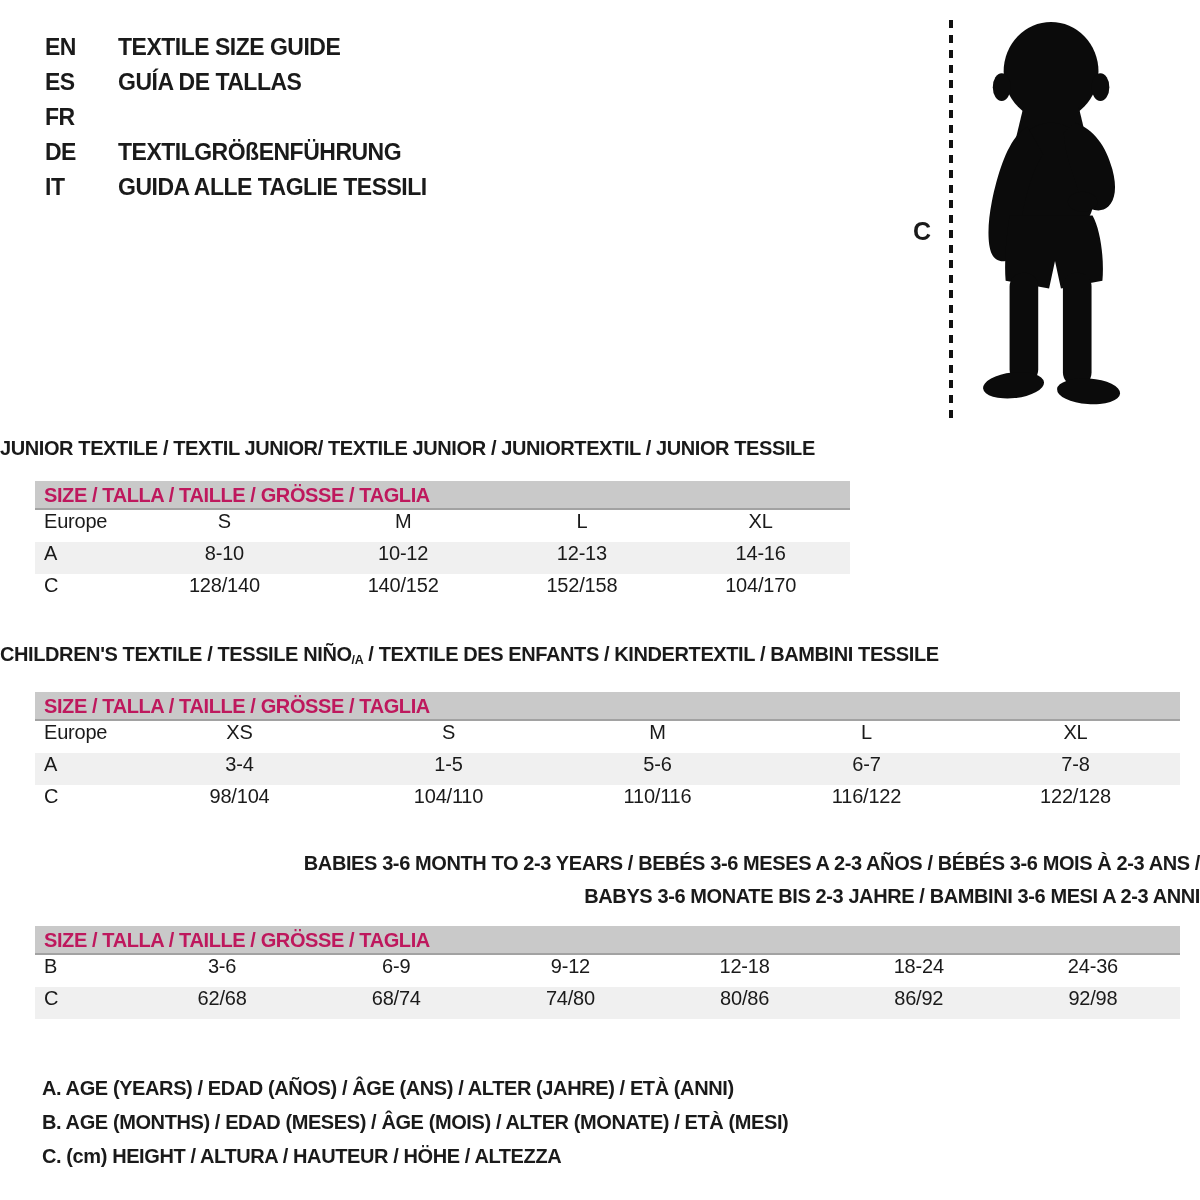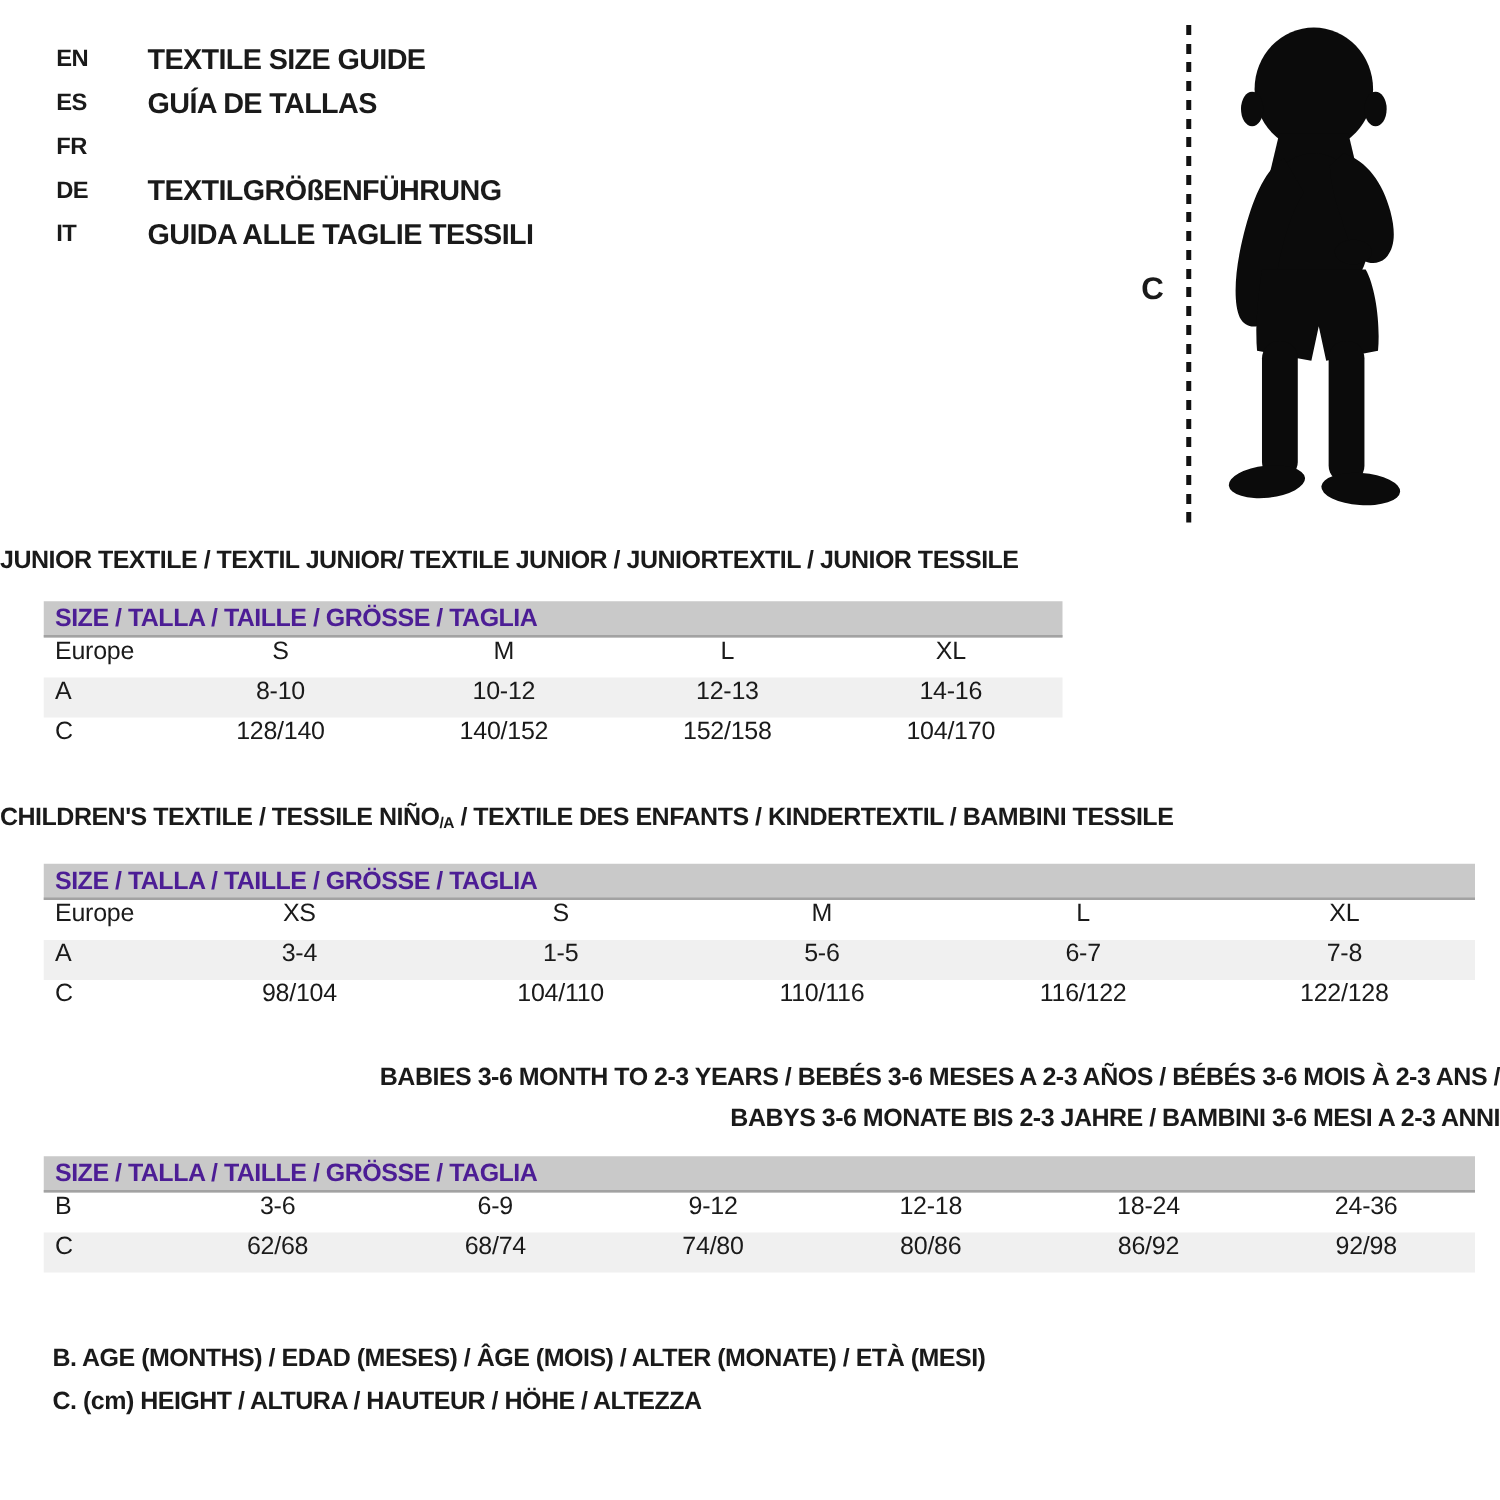--- a/index.html
+++ b/index.html
@@ -5,21 +5,21 @@
   * { margin:0; padding:0; box-sizing:border-box; }
   body { background:#fff; }
   .page {
     position:relative; width:1200px; height:1200px; background:#ffffff;
     font-family:"Liberation Sans", sans-serif; color:#1a1a1a; overflow:hidden;
   }
 
   
   .lang-block { position:absolute; top:30px; left:45px; }
   .lang-row { display:flex; height:35px; align-items:center; }
-  .lang-code { width:73px; font-weight:bold; font-size:19px; letter-spacing:-0.5px; }
+  .lang-code { width:73px; font-weight:bold; font-size:23px; letter-spacing:-0.5px; }
   .lang-title { font-weight:bold; font-size:23px; letter-spacing:-0.5px; white-space:nowrap; }
 
   
   .figure { position:absolute; left:905px; top:15px; width:270px; height:410px; }
   .height-line {
     position:absolute; left:44px; top:5px; width:4px; height:398px;
     background:repeating-linear-gradient(to bottom, #111 0px, #111 8px, transparent 8px, transparent 15px);
   }
   .height-label { position:absolute; left:8px; top:202px; font-size:25px; font-weight:bold; }
   .silhouette { position:absolute; left:58px; top:3px; }
@@ -32,21 +32,21 @@
   }
   .section-title .line { display:block; line-height:33px; }
   .sub { font-size:0.62em; vertical-align:-0.22em; }
 
   .size-table { margin-left:35px; }
   .size-table.narrow { width:815px; }
   .size-table.wide { width:1145px; }
   .size-bar {
     height:29px; background:#c9c9c9; border-bottom:2px solid #a2a2a2;
     line-height:29px; padding-left:9px; font-size:20px; font-weight:bold;
-    color:#4c1d95; letter-spacing:-0.4px; white-space:nowrap; overflow:hidden;
+    color:#be185d; letter-spacing:-0.4px; white-space:nowrap; overflow:hidden;
   }
   .trow { display:flex; height:32px; font-size:20px; letter-spacing:-0.2px; }
   .trow.shaded { background:#f0f0f0; }
   .tlabel { width:100px; padding-left:9px; }
   .tcell { flex:1; text-align:center; }
 
   #junior-section .section-title { margin-top:6px; }
   #junior-section .size-table { margin-top:21px; }
   #children-section .section-title { margin-top:36px; }
   #children-section .size-table { margin-top:20px; }
@@ -188,18 +188,19 @@
           <span class="tcell">68/74</span>
           <span class="tcell">74/80</span>
           <span class="tcell">80/86</span>
           <span class="tcell">86/92</span>
           <span class="tcell">92/98</span>
         </div>
       </div>
     </div>
 
     <div class="legend">
+      <div class="legend-line">A. AGE (YEARS) / EDAD (AÑOS) / ÂGE (ANS) / ALTER (JAHRE) / ETÀ (ANNI)</div>
       <div class="legend-line">B. AGE (MONTHS) / EDAD (MESES) / ÂGE (MOIS) / ALTER (MONATE) / ETÀ (MESI)</div>
       <div class="legend-line">C. (cm) HEIGHT / ALTURA / HAUTEUR / HÖHE / ALTEZZA</div>
     </div>
 
   </div>
 </div>
 
 </body></html>

